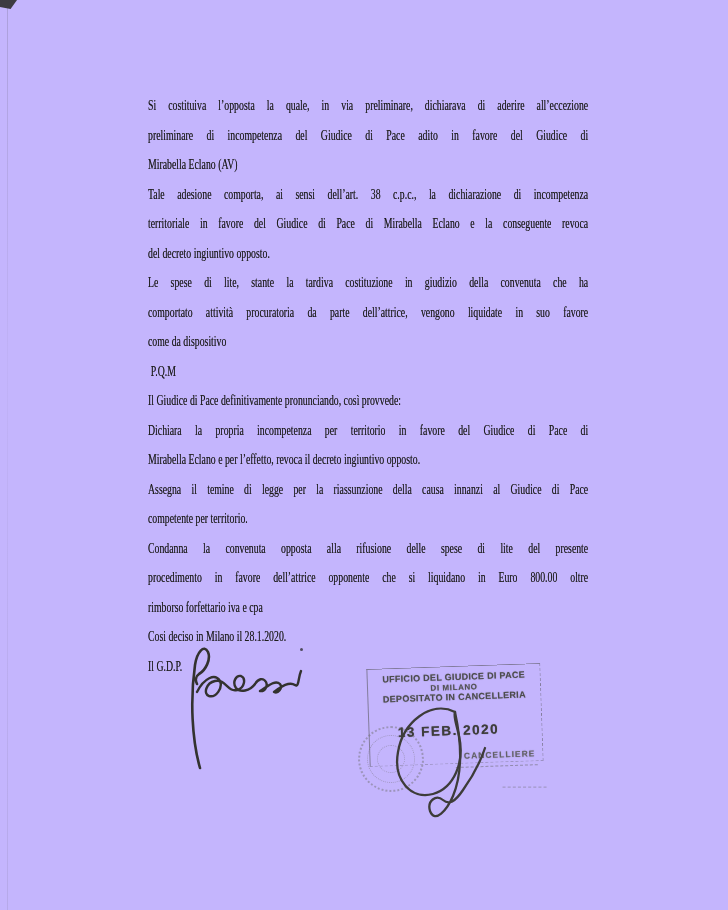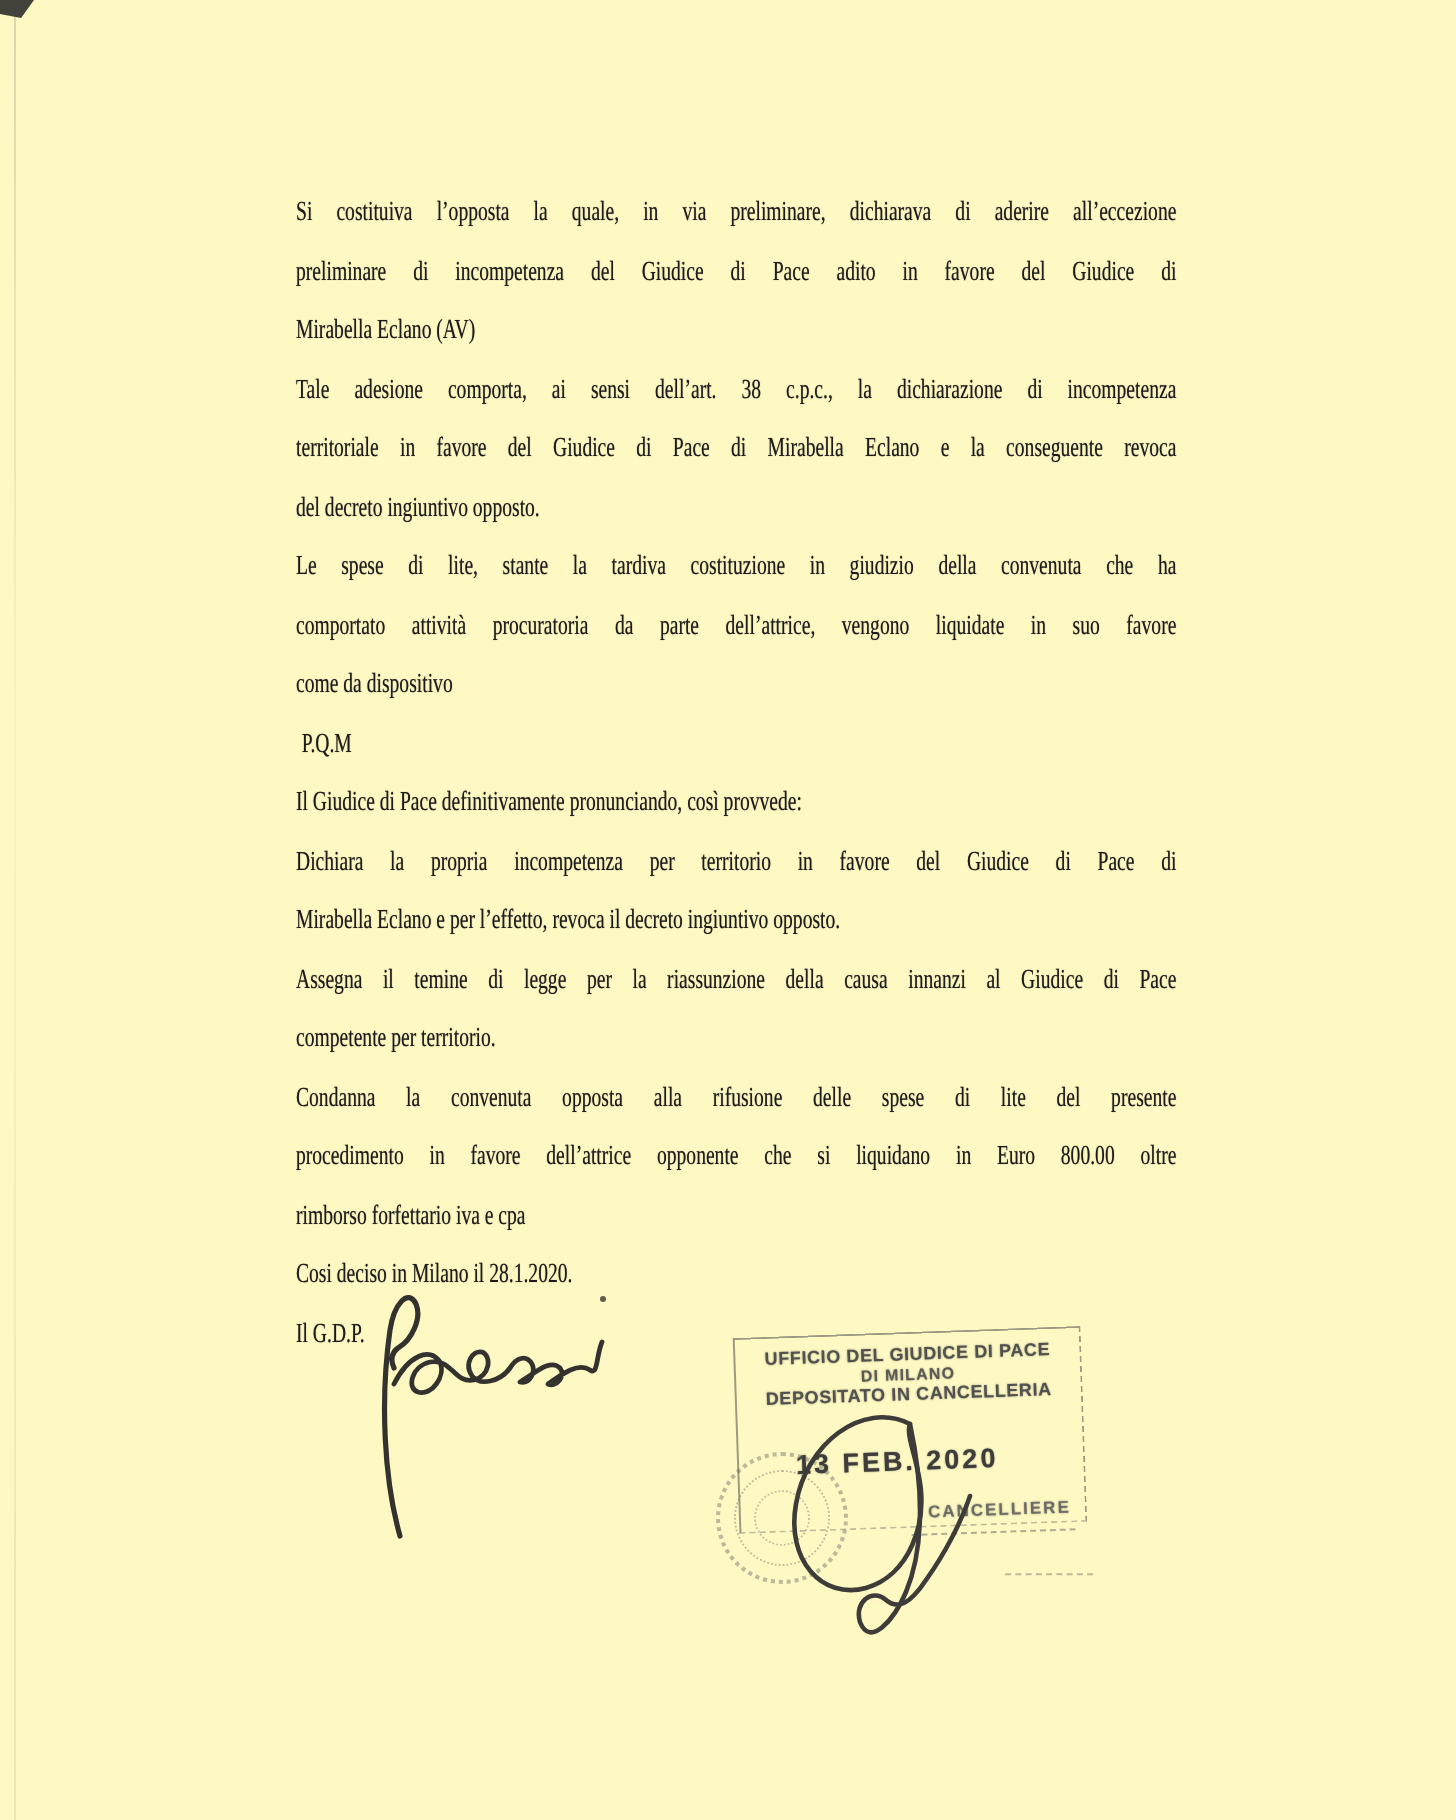--- a/index.html
+++ b/index.html
@@ -4,21 +4,21 @@
 <style>
   html, body { margin: 0; padding: 0; }
   body {
     width: 728px; height: 910px;
     background: #f4f3f0;
     font-family: "Liberation Serif", serif;
     position: relative;
   }
   .page {
     position: absolute; inset: 0;
-    background: #fef9c3;
+    background: #c4b5fd;
     overflow: hidden;
   }
   
   .corner-mark {
     position: absolute; left: 0; top: 0;
     width: 17px; height: 9px;
     background: #2f2e2c;
     clip-path: polygon(0 0, 100% 0, 62% 100%, 0 78%);
     opacity: 0.9;
   }

